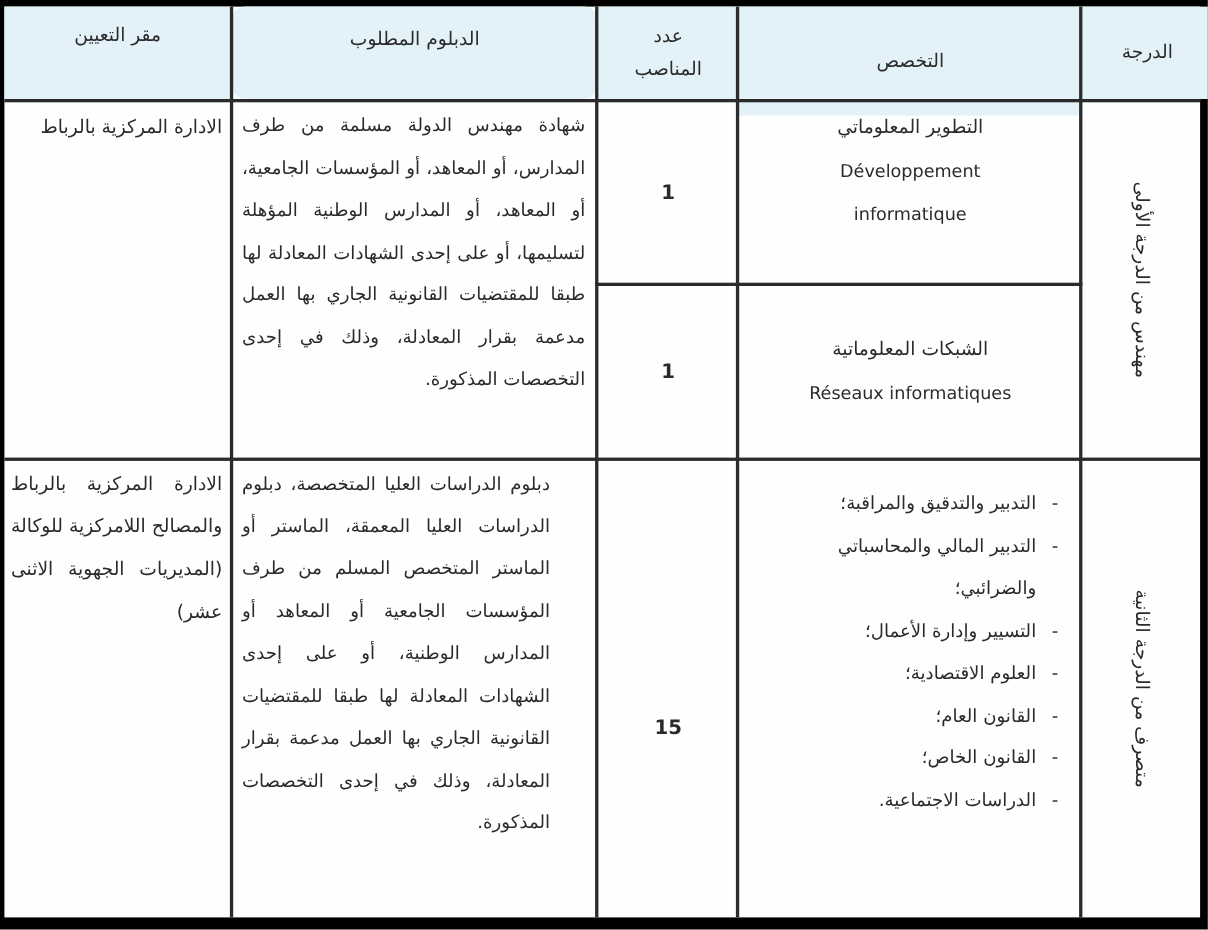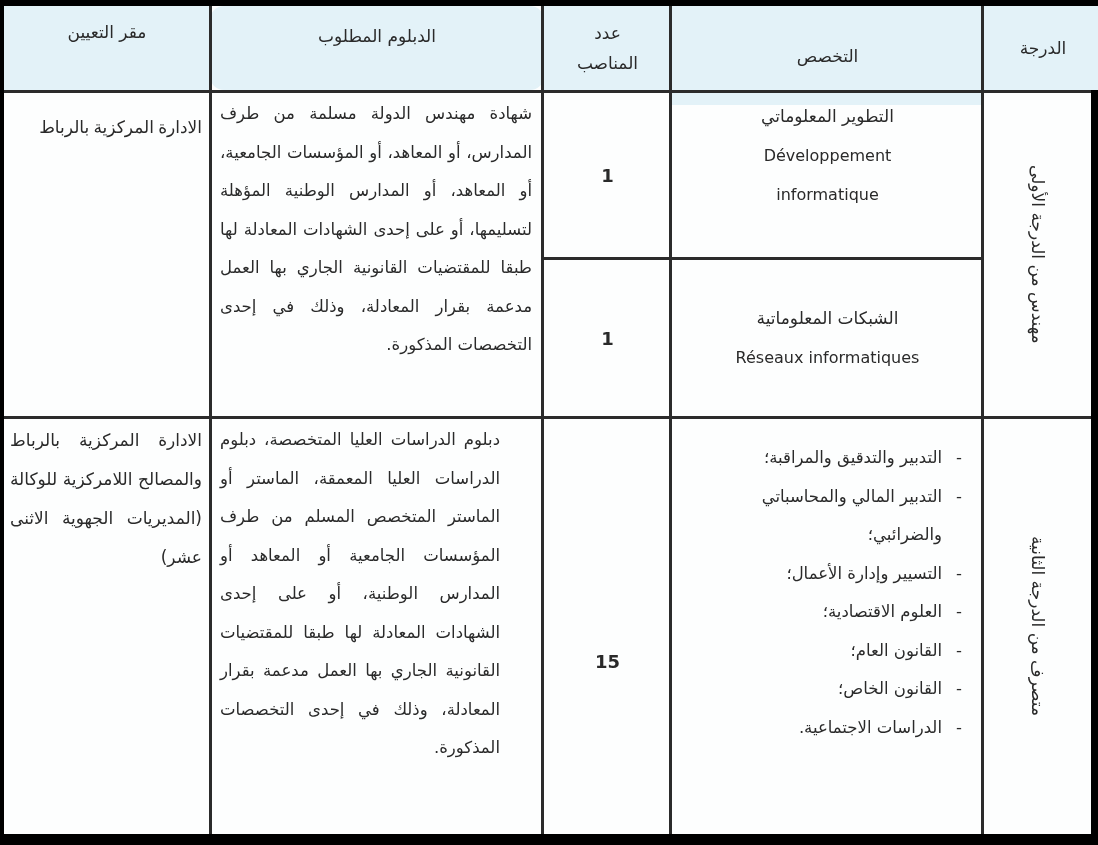--- a/index.html
+++ b/index.html
@@ -73,21 +73,21 @@
     <span>1</span>
   </div>
   <div class="cell num" style="left:540px; top:254px; width:127px; height:156px;">
     <span>1</span>
   </div>
 
   <div class="cell para" style="left:206px; top:87px; width:334px; height:323px;border-radius:21px;">
     <span>شهادة مهندس الدولة مسلمة من طرف المدارس، أو المعاهد، أو المؤسسات الجامعية، أو المعاهد، أو المدارس الوطنية المؤهلة لتسليمها، أو على إحدى الشهادات المعادلة لها طبقا للمقتضيات القانونية الجاري بها العمل مدعمة بقرار المعادلة، وذلك في إحدى التخصصات المذكورة.</span>
   </div>
 
-  <div class="cell loc" style="left:0; top:87px; width:206px; height:323px; padding-top:15px;font-family:Liberation Serif, serif;">
+  <div class="cell loc" style="left:0; top:87px; width:206px; height:323px; padding-top:4px;">
     <span>الادارة المركزية بالرباط</span>
   </div>
 
   <div class="cell vert" style="left:980px; top:413px; width:107px; height:415px;">
     <span>متصرف من الدرجة الثانية</span>
   </div>
 
   <div class="cell" style="left:667px; top:413px; width:313px; height:415px;">
     <ul class="list">
       <li>التدبير والتدقيق والمراقبة؛</li>

